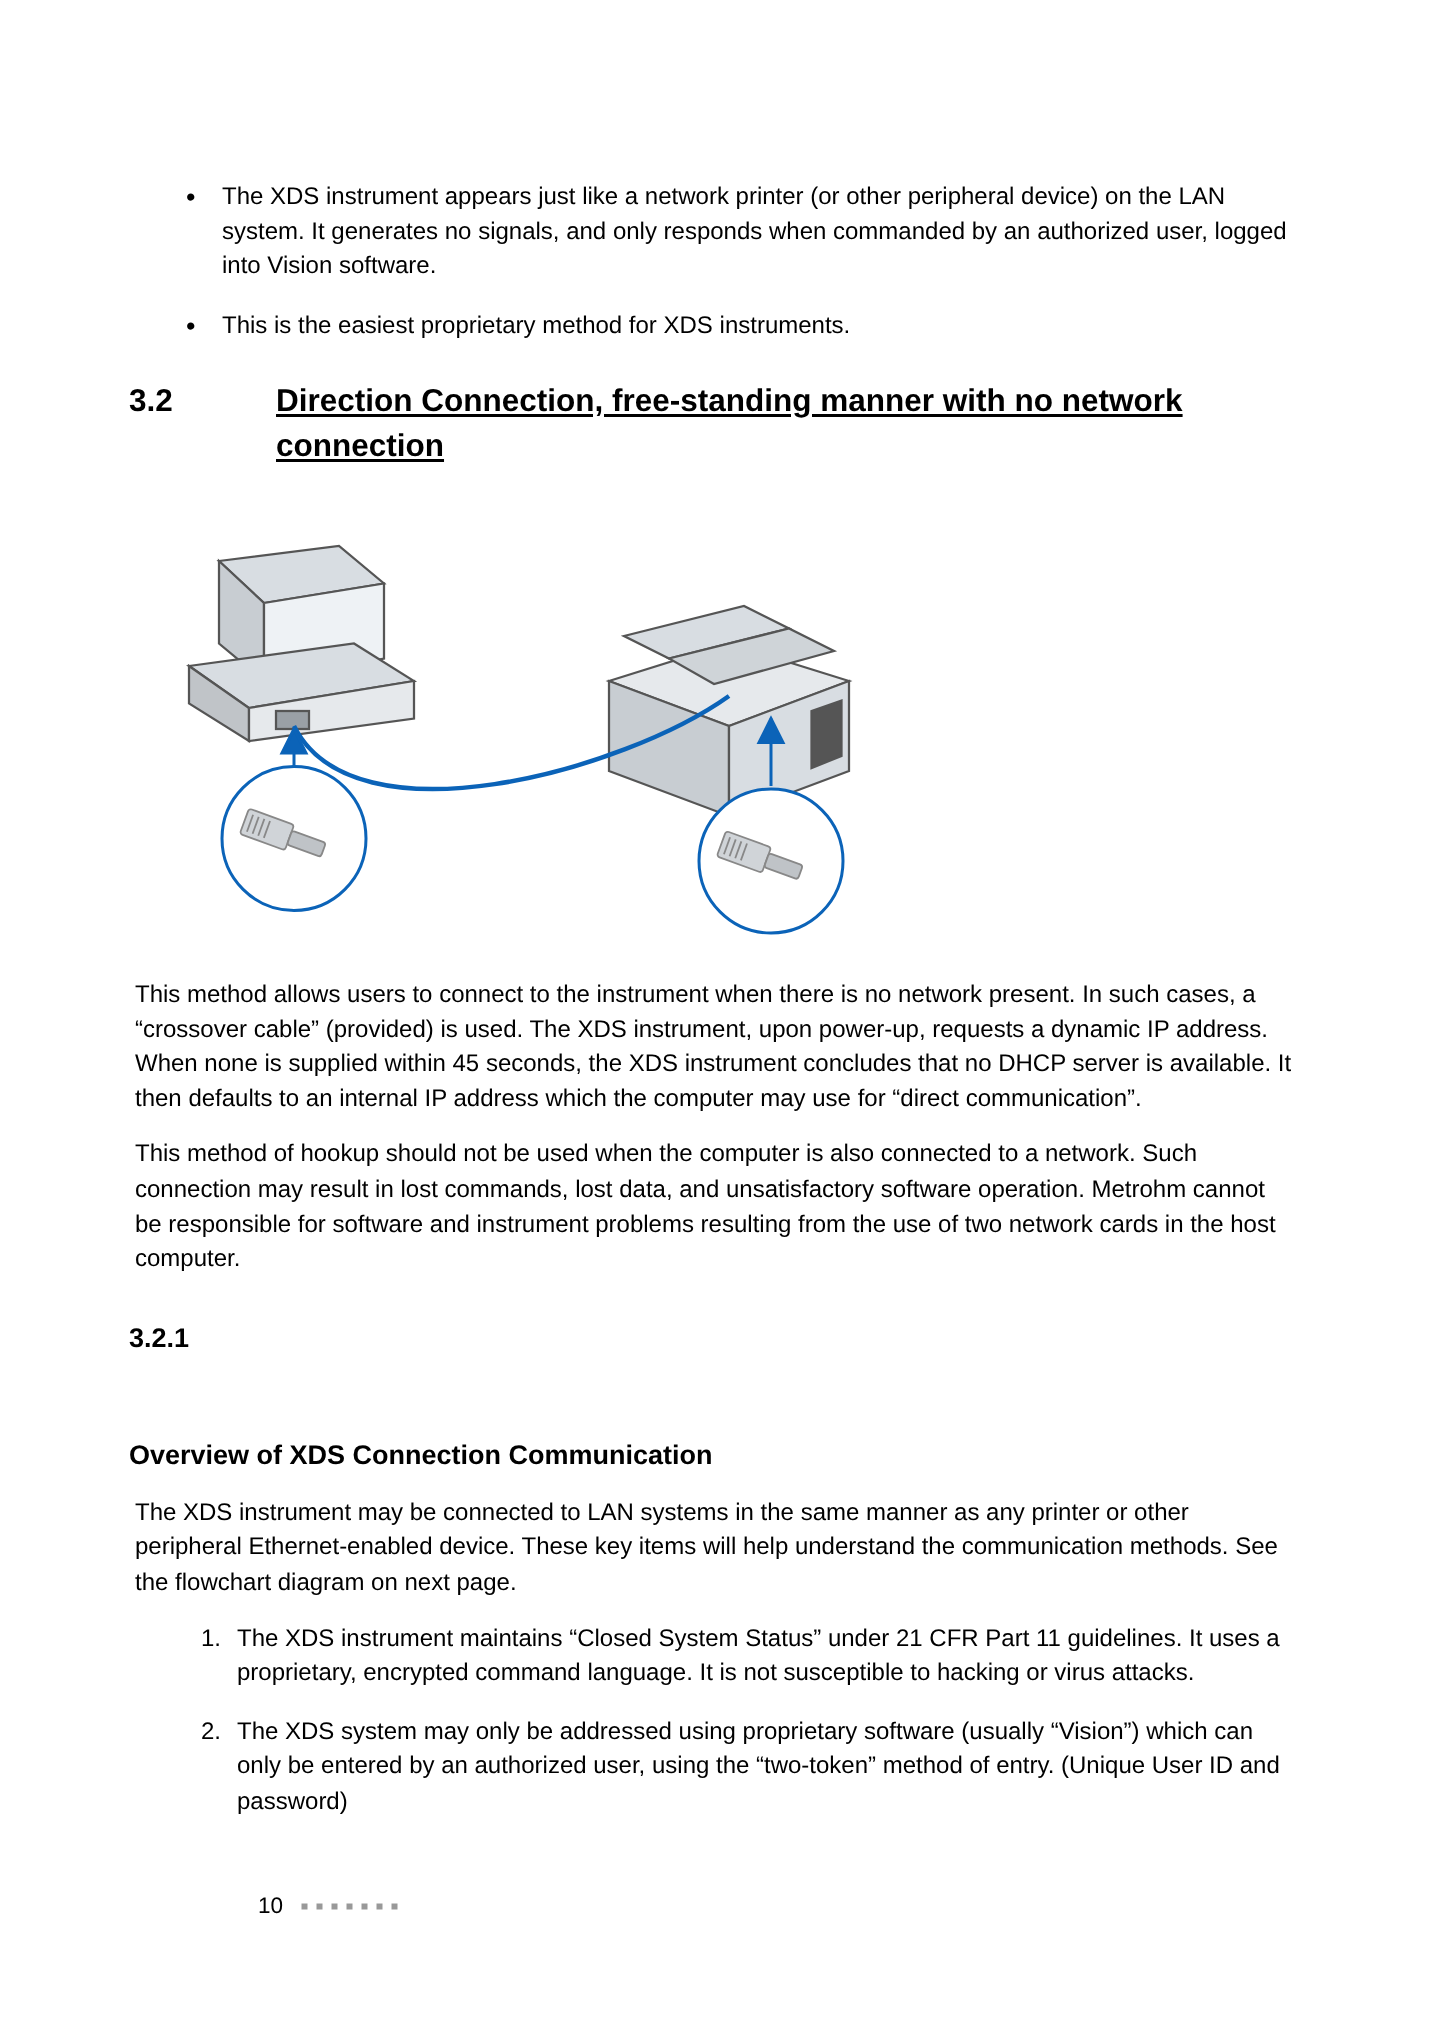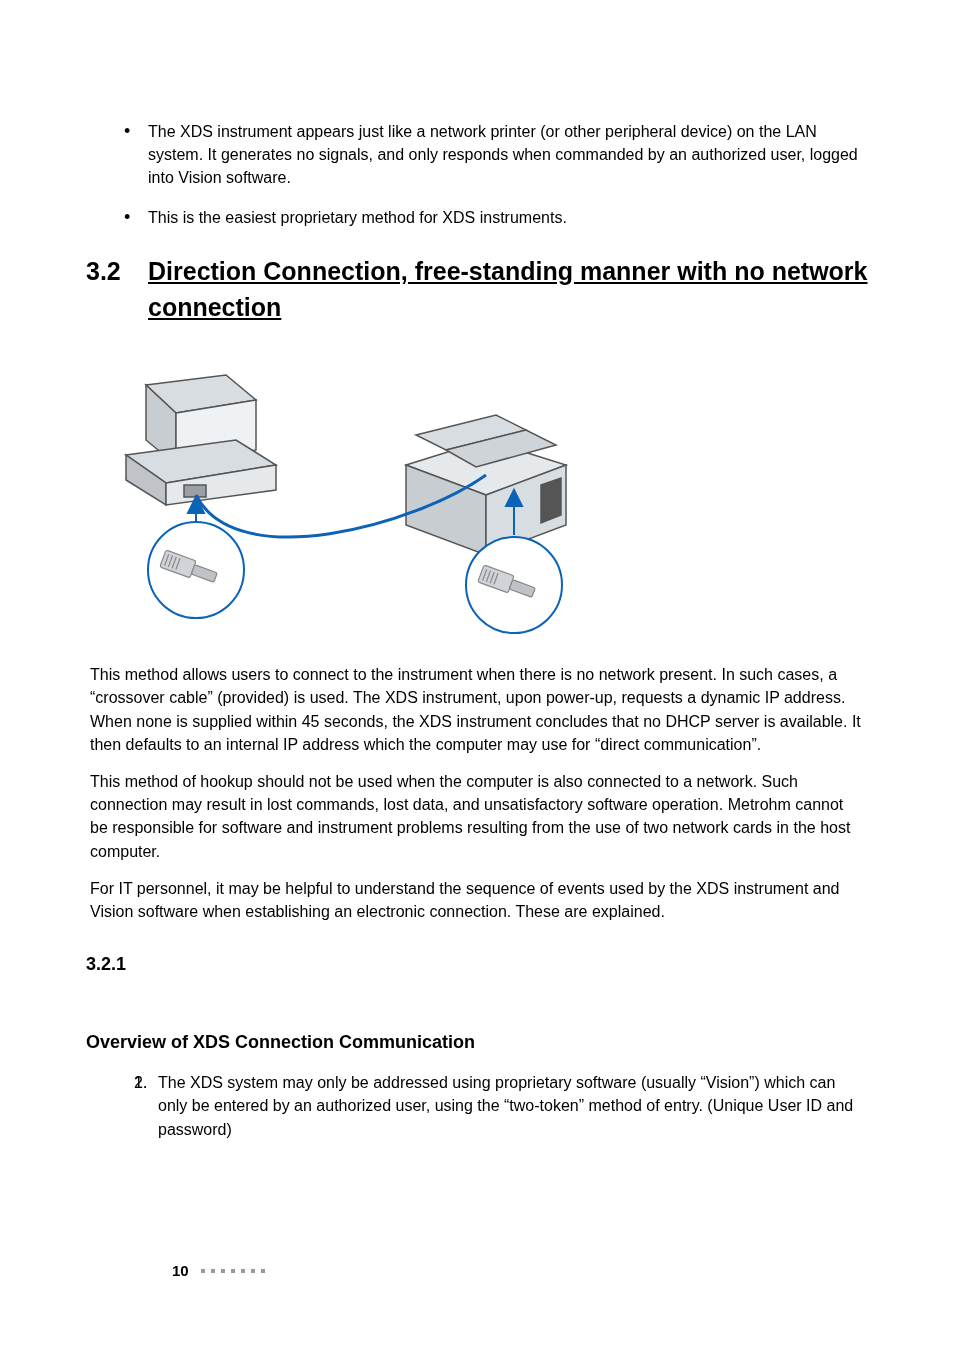--- a/index.html
+++ b/index.html
@@ -12,40 +12,40 @@
     min-height: 1350px;
     padding: 120px 86px 40px 86px;
     line-height: 1.45;
   }
   ul.bullets { list-style: none; padding-left: 38px; }
   ul.bullets > li { position: relative; margin-bottom: 16px; padding-left: 24px; }
   ul.bullets > li::before {
     content: "•"; position: absolute; left: 0; top: -2px; font-size: 18px;
   }
   .h2 {
-    display: flex; font-weight: 700; font-size: 25px; margin: 24px 0 20px 0;
+    display: flex; font-weight: 700; font-size: 21px; margin: 24px 0 20px 0; gap: 36px;
   }
   .h2 .num { width: 62px; flex: 0 0 62px; }
   .h2 .text { flex: 1; text-decoration: underline; }
   .h3 {
     display: flex; font-weight: 700; font-size: 18px; margin: 28px 0 14px 0; flex-direction: column;
   }
   .h3 .num { width: 78px; flex: 0 0 78px; }
   .figure { margin: 18px 0 18px 0; }
   .figure svg { display: block; }
   .para { margin: 14px 4px; }
   ol.numlist { list-style: none; padding-left: 48px; counter-reset: li; }
   ol.numlist > li { position: relative; margin-bottom: 16px; padding-left: 24px; }
   ol.numlist > li .n { position: absolute; left: 0; top: 0; }
   .footer {
     position: absolute; bottom: 48px; left: 86px;
     display: flex; align-items: center; gap: 6px;
     font-size: 15px;
   }
-  .footer .pn { font-weight: 700; margin-right: 6px;}
+  .footer .pn { font-weight: 400; margin-right: 6px;}
   .footer .dot { width:4px; height:4px; background:#999; }
   .footer .dot:first-of-type { background:#e30; }
   .page-wrap { position: relative; min-height: 1210px; }
 </style>
 </head>
 <body>
 <div class="page-wrap">
 
 <ul class="bullets">
   <li><span>The XDS instrument appears just like a network printer (or other peripheral device) on the LAN system. It generates no signals, and only responds when commanded by an authorized user, logged into Vision software.</span></li>
@@ -110,31 +110,32 @@
     <line x1="4" y1="3" x2="4" y2="15"></line>
           <line x1="8" y1="3" x2="8" y2="15"></line>
     <line x1="12" y1="3" x2="12" y2="15"></line>
           <line x1="16" y1="3" x2="16" y2="15"></line>
   </g>
 </svg>
 </div>
 
 <p class="para">This method allows users to connect to the instrument when there is no network present. In such cases, a “crossover cable” (provided) is used. The XDS instrument, upon power-up, requests a dynamic IP address. When none is supplied within 45 seconds, the XDS instrument concludes that no DHCP server is available. It then defaults to an internal IP address which the computer may use for “direct communication”.</p>
 <p class="para">This method of hookup should not be used when the computer is also connected to a network. Such connection may result in lost commands, lost data, and unsatisfactory software operation. Metrohm cannot be responsible for software and instrument problems resulting from the use of two network cards in the host computer.</p>
-<p class="para">For IT personnel, it may be helpful to understand the sequence of events used by the XDS instrument and Vision software when establishing an electronic connection. These are explained.</p>
 
 <div class="h3">
   <div class="num">3.2.1</div>
   <div>Overview of XDS Connection Communication</div>
 </div>
 
+<p class="para">The XDS instrument may be connected to LAN systems in the same manner as any printer or other peripheral Ethernet-enabled device. These key items will help understand the communication methods. See the flowchart diagram on next page.</p>
 
 <ol class="numlist">
   <li>
     <span class="n">1.</span>
+    <span>The XDS instrument maintains “Closed System Status” under 21 CFR Part 11 guidelines. It uses a proprietary, encrypted command language. It is not susceptible to hacking or virus attacks.</span>
   </li>
   <li>
     <span class="n">2.</span>
     <span>The XDS system may only be addressed using proprietary software (usually “Vision”) which can only be entered by an authorized user, using the “two-token” method of entry. (Unique User ID and password)</span>
   </li>
 </ol>
 
 <div class="footer">
   <span class="pn">10</span>
   <span class="dot"></span>

